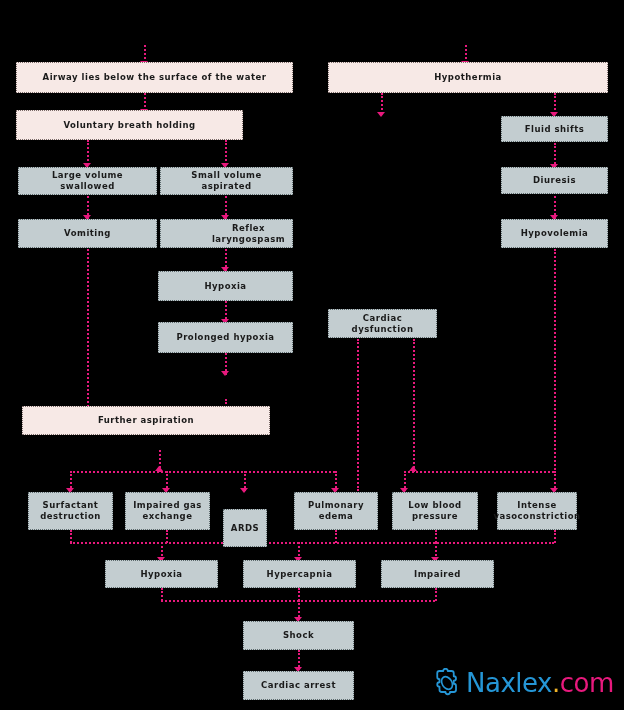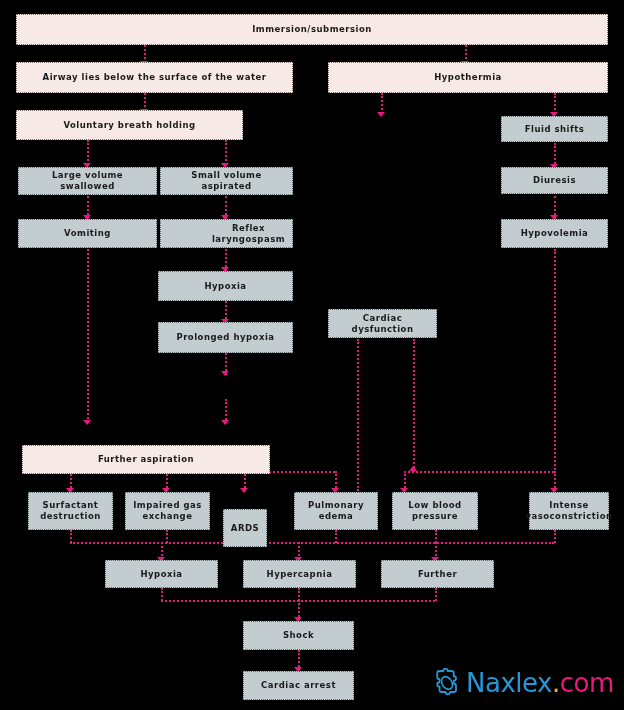--- a/index.html
+++ b/index.html
@@ -192,23 +192,20 @@
     <div class="vline" style="left:435px; top:588px; height:13px;"></div>
     <div class="hline" style="left:161px; top:600px; width:274px;"></div>
     <div class="vline" style="left:298px; top:600px; height:20px;"></div>
     <div class="arrow" style="left:294px; top:617px;"></div>
 
     <div class="vline" style="left:298px; top:650px; height:20px;"></div>
     <div class="arrow" style="left:294px; top:667px;"></div>
 
   </div>
 
-  <div class="node pink" style="left:16px; top:14px; width:592px; height:31px;">
-    <span>Immersion/submersion</span>
-  </div>
 
   <div class="node pink" style="left:16px; top:62px; width:277px; height:31px;">
     <span>Airway lies below the surface of the water</span>
   </div>
 
   <div class="node pink" style="left:328px; top:62px; width:280px; height:31px;">
     <span>Hypothermia</span>
   </div>
 
   <div class="node pink" style="left:16px; top:110px; width:227px; height:30px;">
@@ -250,21 +247,21 @@
 
   <div class="node grey" style="left:328px; top:309px; width:109px; height:29px;">
     <span>Cardiac dysfunction</span>
   </div>
 
   <div class="node grey" style="left:158px; top:322px; width:135px; height:31px;">
     <span>Prolonged hypoxia</span>
   </div>
 
 
-  <div class="node pink" style="left:22px; top:445px; width:248px; height:29px;">
+  <div class="node pink" style="left:22px; top:406px; width:248px; height:29px;">
     <span>Further aspiration</span>
   </div>
 
   <div class="node grey" style="left:28px; top:492px; width:85px; height:38px;">
     <span>Surfactant destruction</span>
   </div>
 
   <div class="node grey" style="left:125px; top:492px; width:85px; height:38px;">
     <span>Impaired gas exchange</span>
   </div>
@@ -274,34 +271,34 @@
   </div>
 
   <div class="node grey" style="left:294px; top:492px; width:84px; height:38px;">
     <span>Pulmonary edema</span>
   </div>
 
   <div class="node grey" style="left:392px; top:492px; width:86px; height:38px;">
     <span>Low blood pressure</span>
   </div>
 
-  <div class="node grey" style="left:497px; top:492px; width:80px; height:38px;margin-left:32px;">
+  <div class="node grey" style="left:497px; top:492px; width:80px; height:38px;">
     <span>Intense vasoconstriction</span>
   </div>
 
   <div class="node grey" style="left:105px; top:560px; width:113px; height:28px;">
     <span>Hypoxia</span>
   </div>
 
   <div class="node grey" style="left:243px; top:560px; width:113px; height:28px;">
     <span>Hypercapnia</span>
   </div>
 
   <div class="node grey" style="left:381px; top:560px; width:113px; height:28px;">
-    <span>Further</span>
+    <span>Impaired</span>
   </div>
 
   <div class="node grey" style="left:243px; top:621px; width:111px; height:29px;">
     <span>Shock</span>
   </div>
 
   <div class="node grey" style="left:243px; top:671px; width:111px; height:29px;">
     <span>Cardiac arrest</span>
   </div>
 

